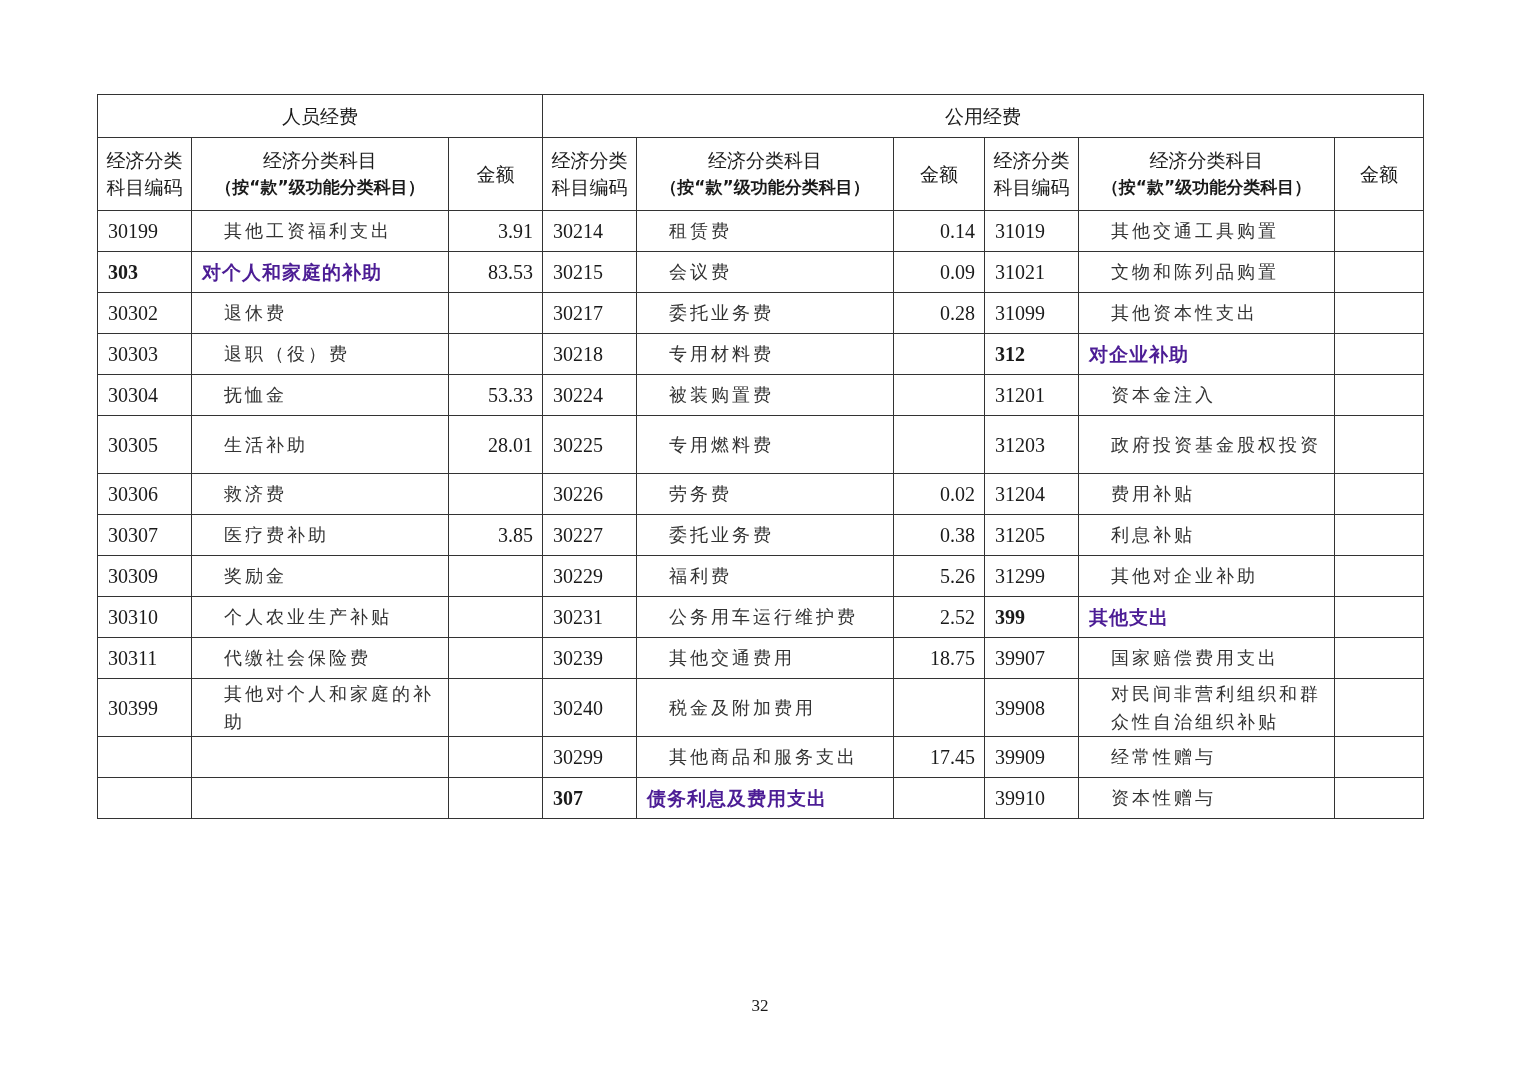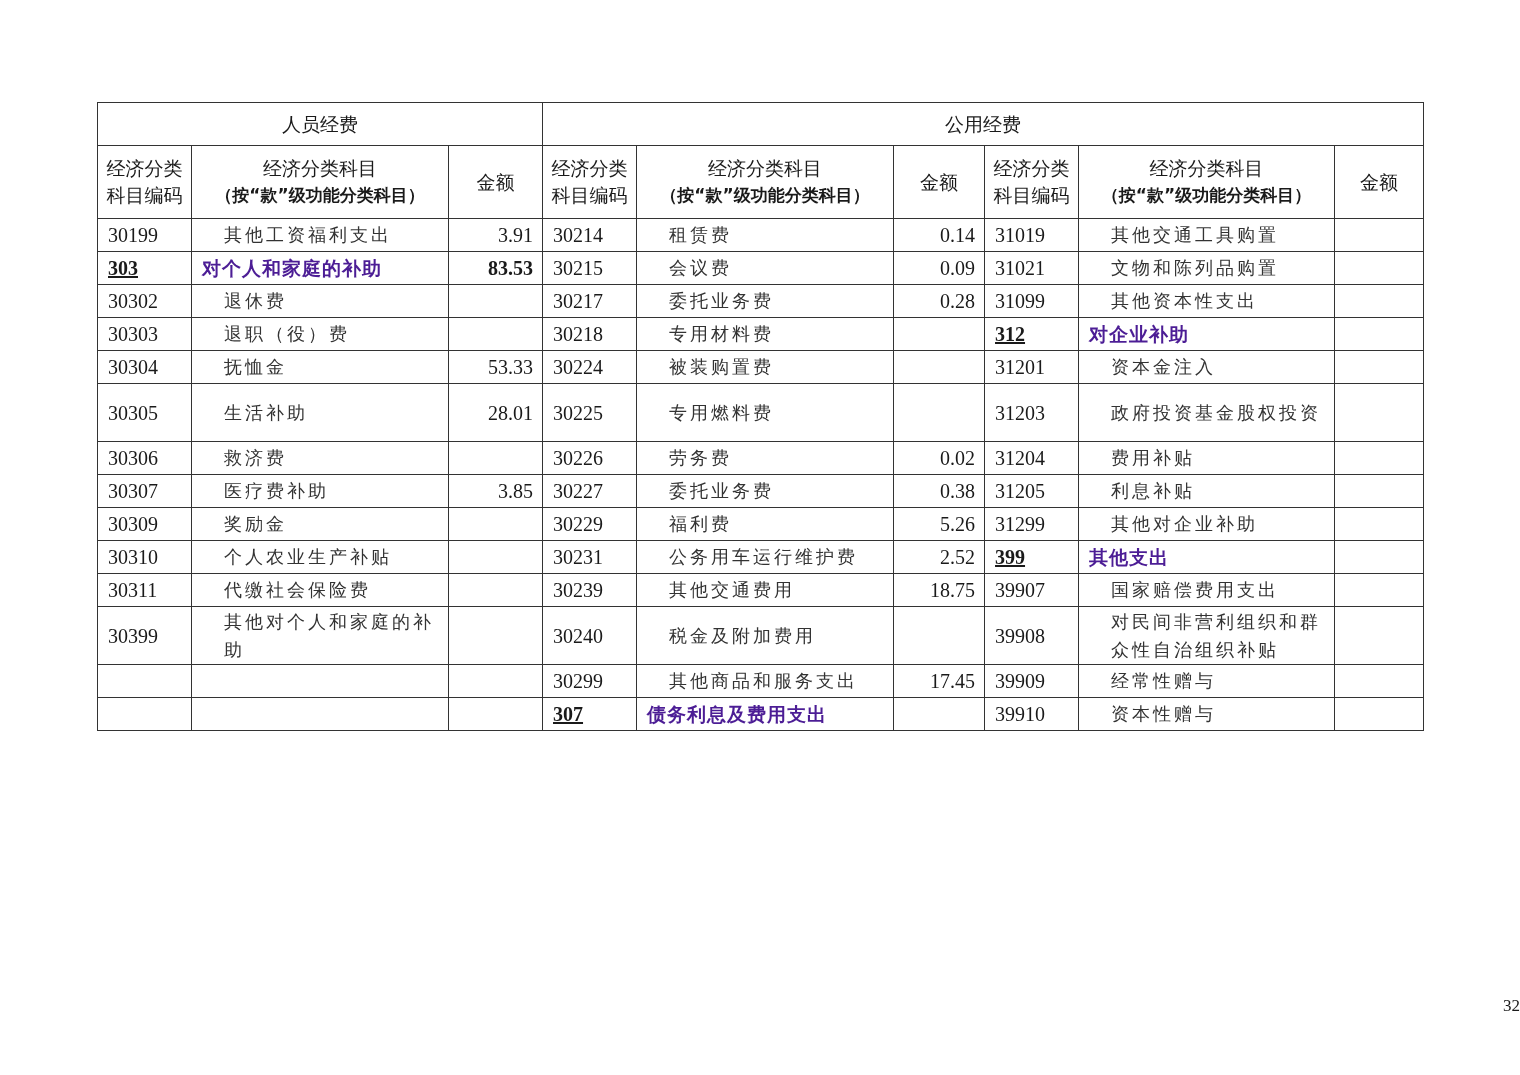--- a/index.html
+++ b/index.html
@@ -1,41 +1,41 @@
 <!DOCTYPE html>
 <html><head>
   <meta charset="utf-8">
   <style>
     html, body { margin: 0; padding: 0; background: #ffffff; }
     body { width: 1520px; height: 1075px; position: relative; font-family: "Liberation Serif", "DejaVu Serif", serif; color: #1a1a1a; }
     .page-table {
-      position: absolute; left: 97px; top: 102px;
+      position: absolute; left: 97px; top: 94px;
       width: 1326px; border-collapse: collapse; table-layout: fixed;
     }
     .page-table td, .page-table th {
       border: 1.5px solid #333;
       padding: 0;
       font-size: 20px;
       line-height: 28px;
       font-weight: normal;
       vertical-align: middle;
     }
     .group-head { height: 42px; text-align: center; font-family: "DejaVu Sans", sans-serif; font-size: 19px !important; }
     .col-head { height: 72px; text-align: center; font-family: "DejaVu Sans", sans-serif; font-size: 19px !important; line-height: 27px !important; }
     .col-head .sub { font-size: 17px; display: block; font-weight: bold; }
-    .r { height: 33px; }
+    .r { height: 41px; }
     .r2 { height: 58px; }
     .code { padding-left: 10px !important; }
     .name { padding-left: 32px !important; padding-right: 10px !important; letter-spacing: 3px; font-family: "DejaVu Sans", sans-serif; font-size: 18px !important; color: #333; font-weight: 300; }
     .amt { text-align: right; padding-right: 9px !important; }
     .name.cat { padding-left: 10px !important; font-weight: bold; color: #4c1d95; letter-spacing: 1px; font-size: 19px !important; }
-    .amt.bold-amt { font-weight: bold; }
-    .code.bold-code { font-weight: bold; text-decoration: underline; }
+    .amt.bold-amt { font-weight: normal; }
+    .code.bold-code { font-weight: bold; }
     .page-num {
-      position: absolute; top: 996px; left: 0; width: 1520px; text-align: right;
+      position: absolute; top: 996px; left: 0; width: 1520px; text-align: center;
       font-size: 17px;
     }
   </style>
 </head>
 <body>
 
 <table class="page-table">
   <colgroup>
     <col style="width:94px">
       <col style="width:257px">

